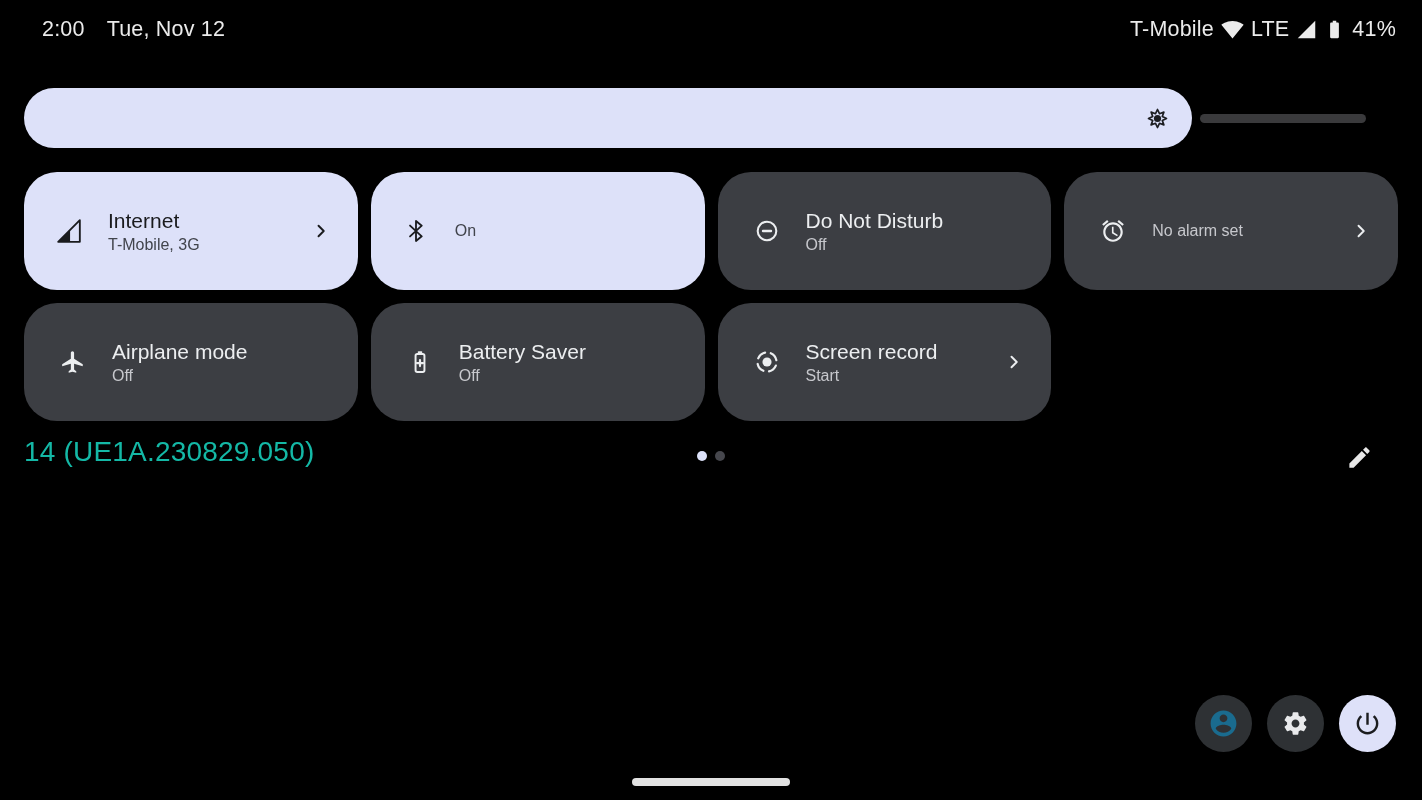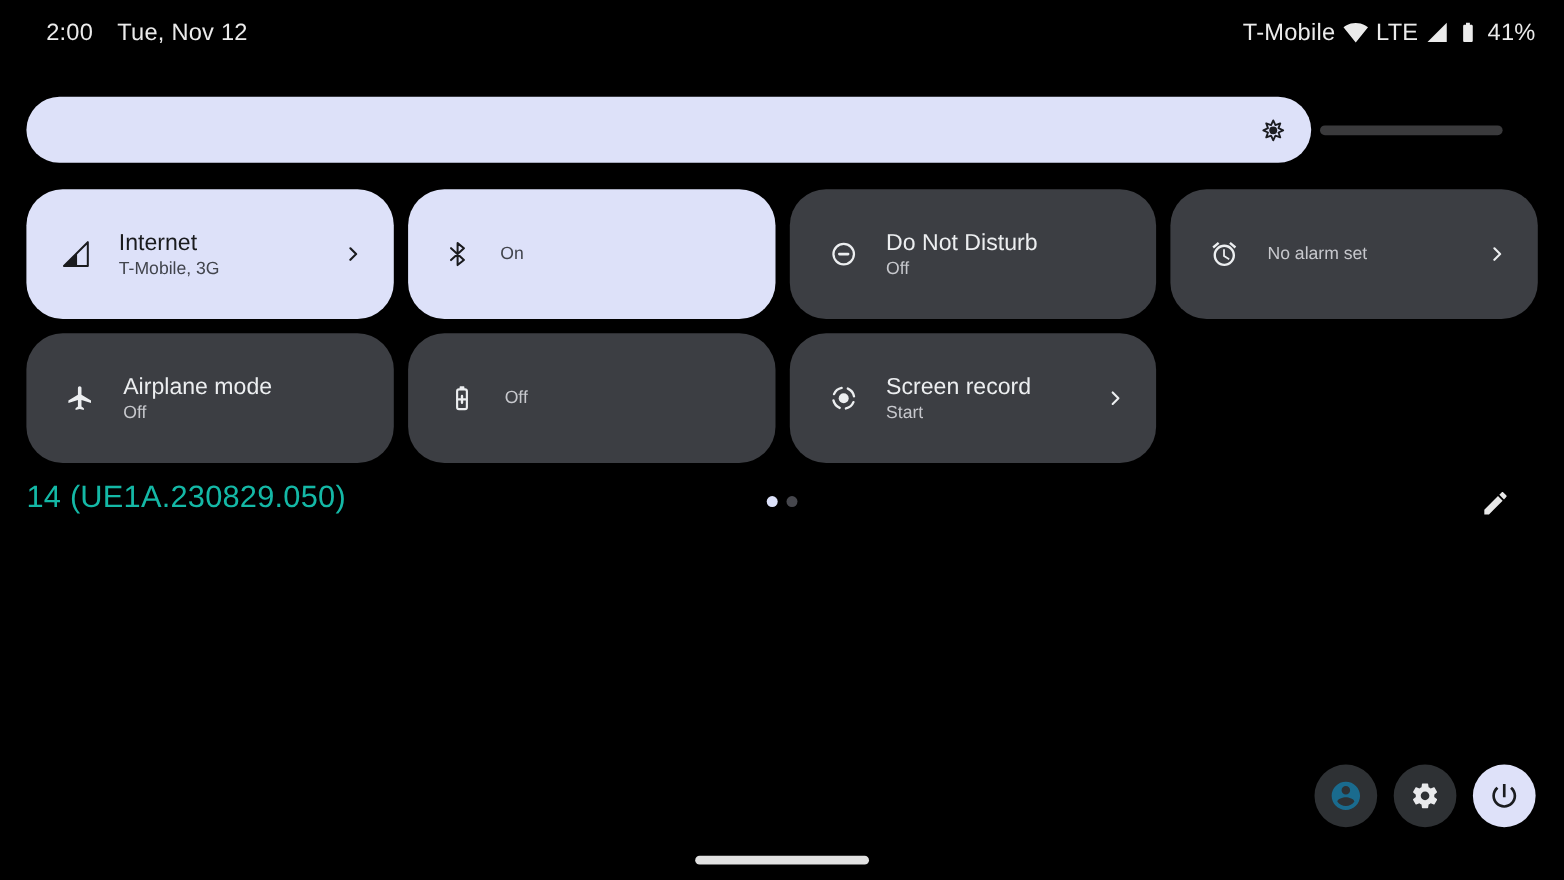--- a/index.html
+++ b/index.html
@@ -216,20 +216,21 @@
       <div class="tile-title">Airplane mode</div>
       <div class="tile-sub">Off</div>
     </div>
 
   </div>
     <div class="tile inactive">
     <svg class="tile-icon" viewBox="0 0 24 24">
         <use href="#sym-battery-saver-icon"></use>
       </svg>
     <div class="tile-text">
+      <div class="tile-title">Battery Saver</div>
       <div class="tile-sub">Off</div>
     </div>
 
   </div>
     <div class="tile inactive">
     <svg class="tile-icon" viewBox="0 0 24 24">
         <use href="#sym-screen-record-icon"></use>
       </svg>
     <div class="tile-text">
       <div class="tile-title">Screen record</div>

